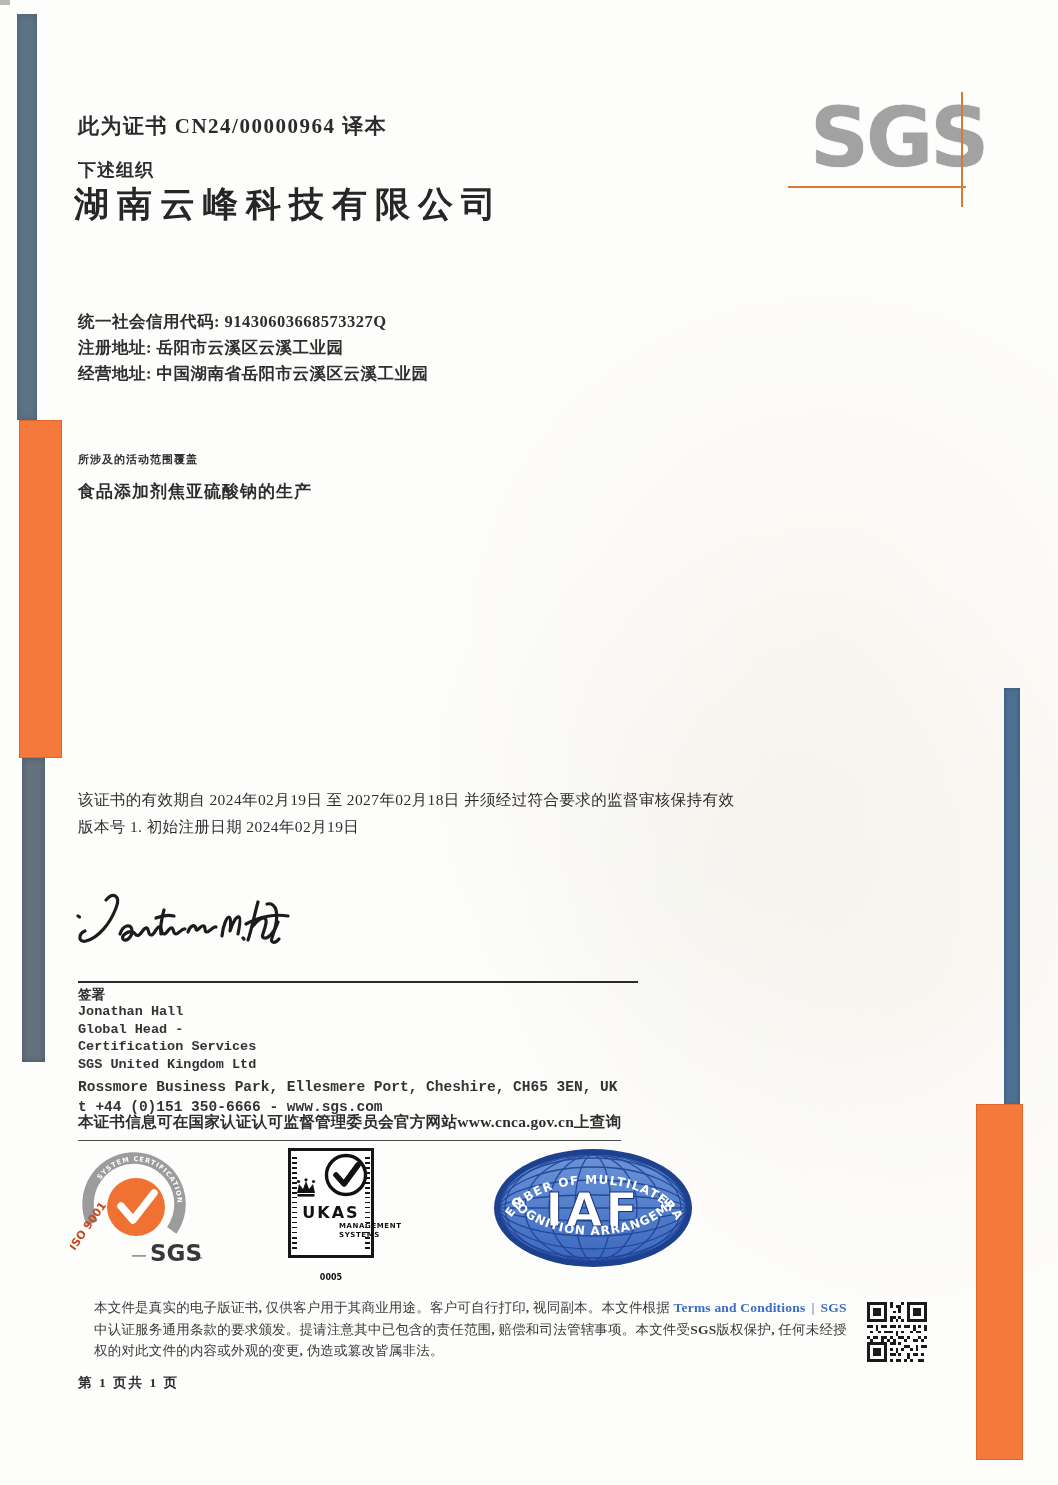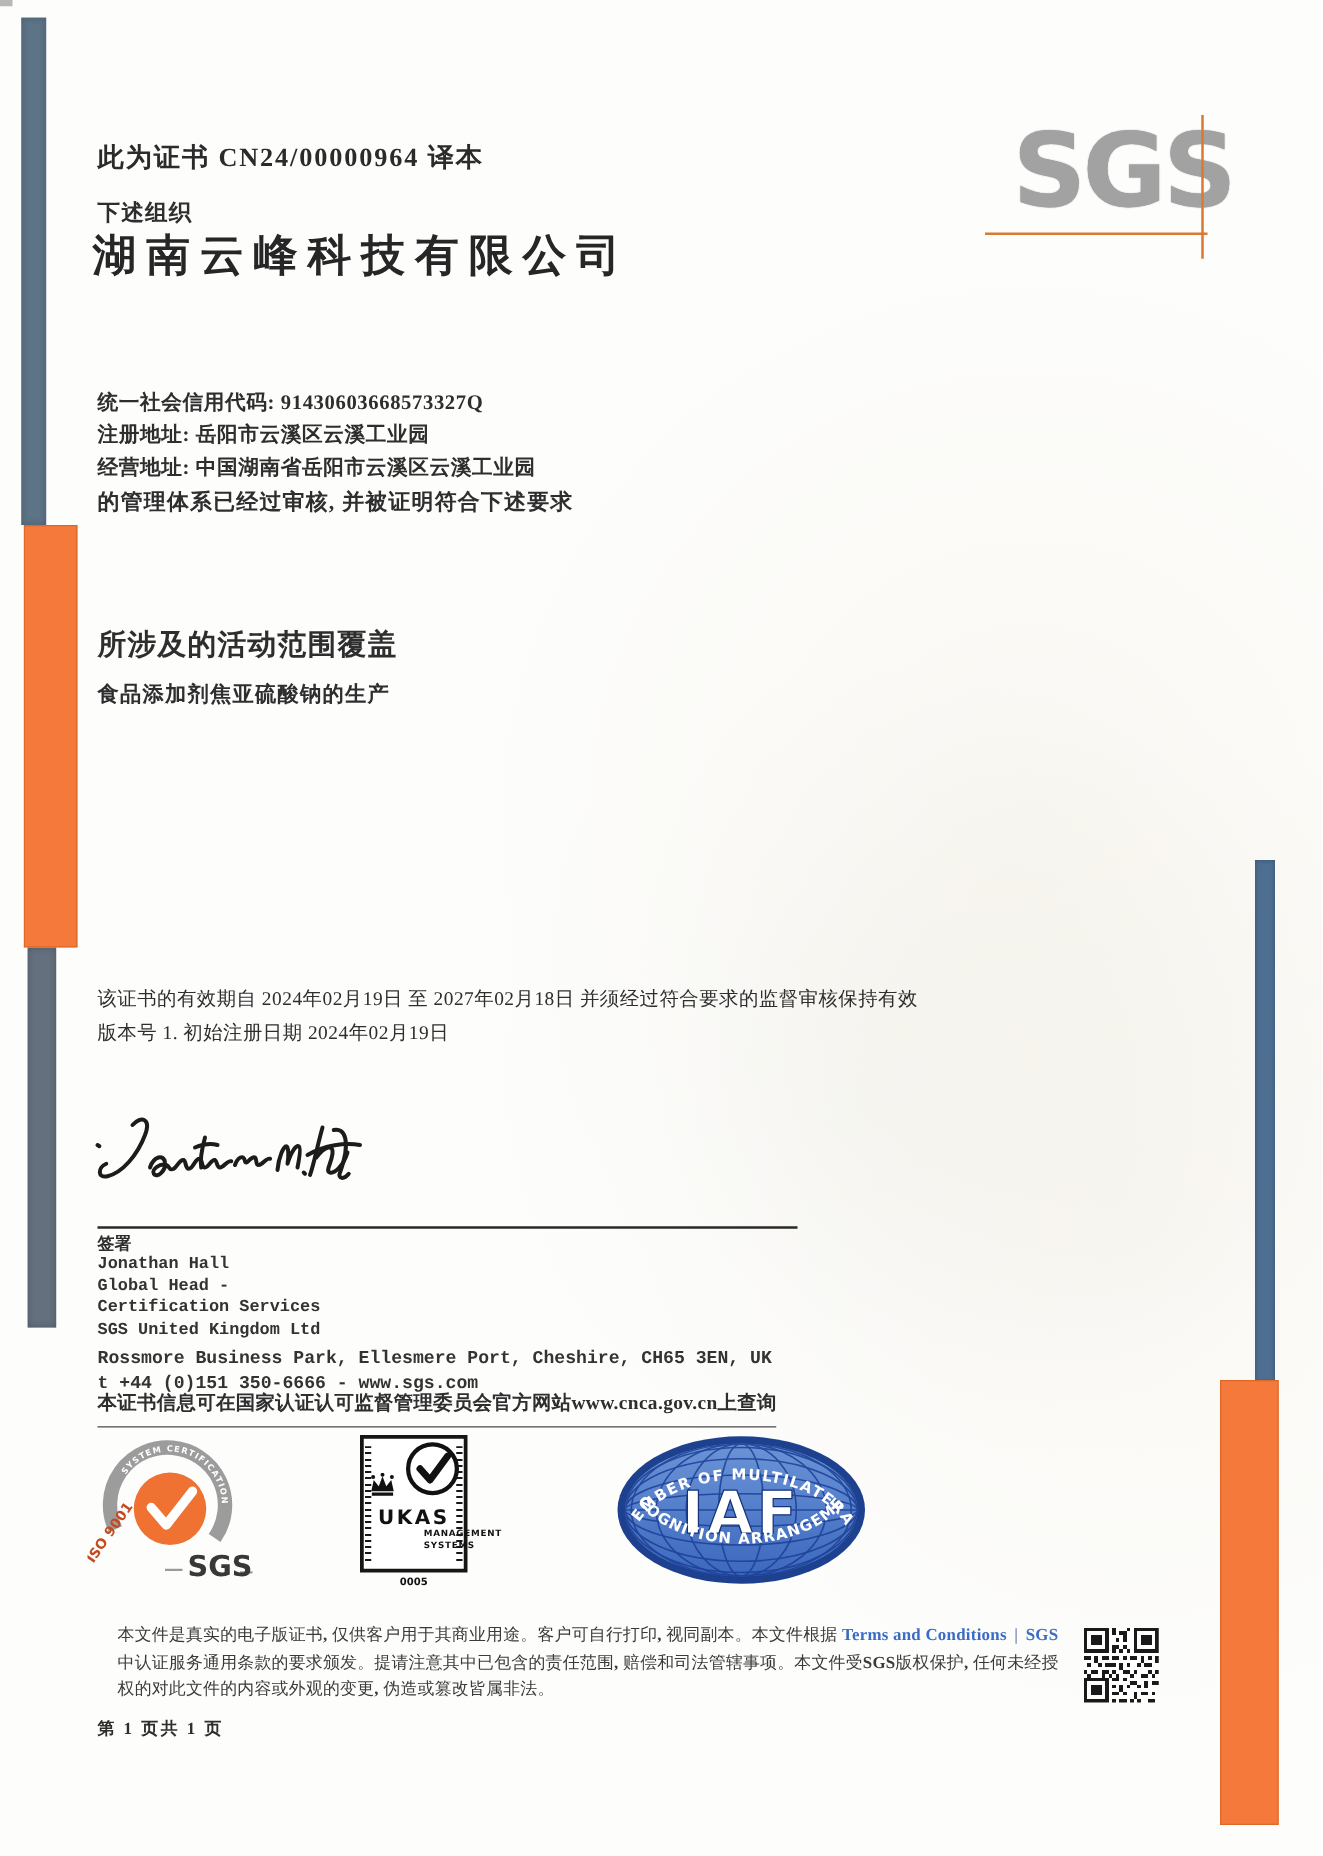--- a/index.html
+++ b/index.html
@@ -40,21 +40,21 @@
   #org-name{left:74px;top:181px;font-size:35px;font-weight:600;letter-spacing:8px;color:#262626;}
 
   
   #info-block{left:78px;top:309px;}
   #info-block .line{font-size:16.5px;font-weight:600;line-height:26px;letter-spacing:.5px;}
   #audited-line{font-size:17.5px;font-weight:600;line-height:28px;letter-spacing:1px;}
   #standard-line{font-family:"DejaVu Sans Mono", monospace;font-size:25px;font-weight:600;letter-spacing:1px;margin-top:2px;color:#252525;}
 
   
   #scope-block{left:78px;top:452px;}
-  #scope-intro{font-size:23px;font-weight:650;letter-spacing:1px;margin-top:48px;}
+  #scope-intro{font-size:11px;font-weight:650;letter-spacing:1px;}
   #scope-activity{font-size:17px;font-weight:650;letter-spacing:1px;margin-top:13px;}
 
   
   #validity-block{left:78px;top:786px;}
   #validity-block div{font-size:15.5px;font-weight:400;line-height:27px;letter-spacing:.4px;}
 
   
   #signature-svg{left:70px;top:884px;}
   #signature-rule{left:78px;top:981px;width:560px;height:2px;background:#2a2a2a;}
   #signed-label{left:78px;top:986px;font-size:13.5px;font-weight:600;}
@@ -68,21 +68,21 @@
 
   
   #sgs-mark{left:70px;top:1146px;}
   #ukas-mark{left:287px;top:1148px;width:88px;text-align:center;}
   #ukas-box{position:relative;width:80px;height:104px;border:3px solid #161616;margin:0 auto;background:#fff;}
   #ukas-ticks-l,#ukas-ticks-r{position:absolute;top:6px;bottom:6px;width:5px;
      background-image:repeating-linear-gradient(to bottom,#161616 0 1.5px,transparent 1.5px 5px);}
   #ukas-ticks-l{left:1px;} #ukas-ticks-r{right:1px;}
   #ukas-name{font-family:"DejaVu Sans", sans-serif;font-weight:bold;font-size:16px;letter-spacing:2px;color:#111;margin-top:1px;text-align:center;}
   .ukas-sub{font-family:"DejaVu Sans", sans-serif;font-weight:bold;font-size:7px;letter-spacing:.6px;color:#111;line-height:8.5px;padding-left:48px;}
-  #ukas-number{font-family:"DejaVu Sans", sans-serif;font-weight:bold;font-size:8px;margin-top:3px;color:#111;}
+  #ukas-number{font-family:"DejaVu Sans", sans-serif;font-weight:bold;font-size:8px;margin-top:15px;color:#111;}
   #iaf-mark{left:492px;top:1148px;}
 
   
   #disclaimer{left:78px;top:1297px;width:800px;font-size:13.5px;font-weight:550;line-height:21.5px;letter-spacing:.2px;color:#3a3a3a;margin-left:16px;}
   .link{color:#3a6cc4;}
   .link-sep{color:#6d87b5;padding:0 6px;}
 
   #qr-code{left:867px;top:1302px;}
   #page-footer{left:78px;top:1374px;font-size:13.5px;font-weight:600;letter-spacing:2px;}
 </style>
@@ -105,21 +105,20 @@
   </div>
 
   <div class="abs" id="translation-line">此为证书 CN24/00000964 译本</div>
   <div class="abs" id="org-intro">下述组织</div>
   <div class="abs" id="org-name">湖南云峰科技有限公司</div>
 
   <div class="abs" id="info-block">
     <div class="line">统一社会信用代码: 91430603668573327Q</div>
     <div class="line">注册地址: 岳阳市云溪区云溪工业园</div>
     <div class="line">经营地址: 中国湖南省岳阳市云溪区云溪工业园</div>
-    <div id="audited-line">的管理体系已经过审核, 并被证明符合下述要求</div>
   </div>
 
   <div class="abs" id="scope-block">
     <div id="scope-intro">所涉及的活动范围覆盖</div>
     <div id="scope-activity">食品添加剂焦亚硫酸钠的生产</div>
   </div>
 
   <div class="abs" id="validity-block">
     <div>该证书的有效期自 2024年02月19日 至 2027年02月18日 并须经过符合要求的监督审核保持有效</div>
     <div>版本号 1. 初始注册日期 2024年02月19日</div>

